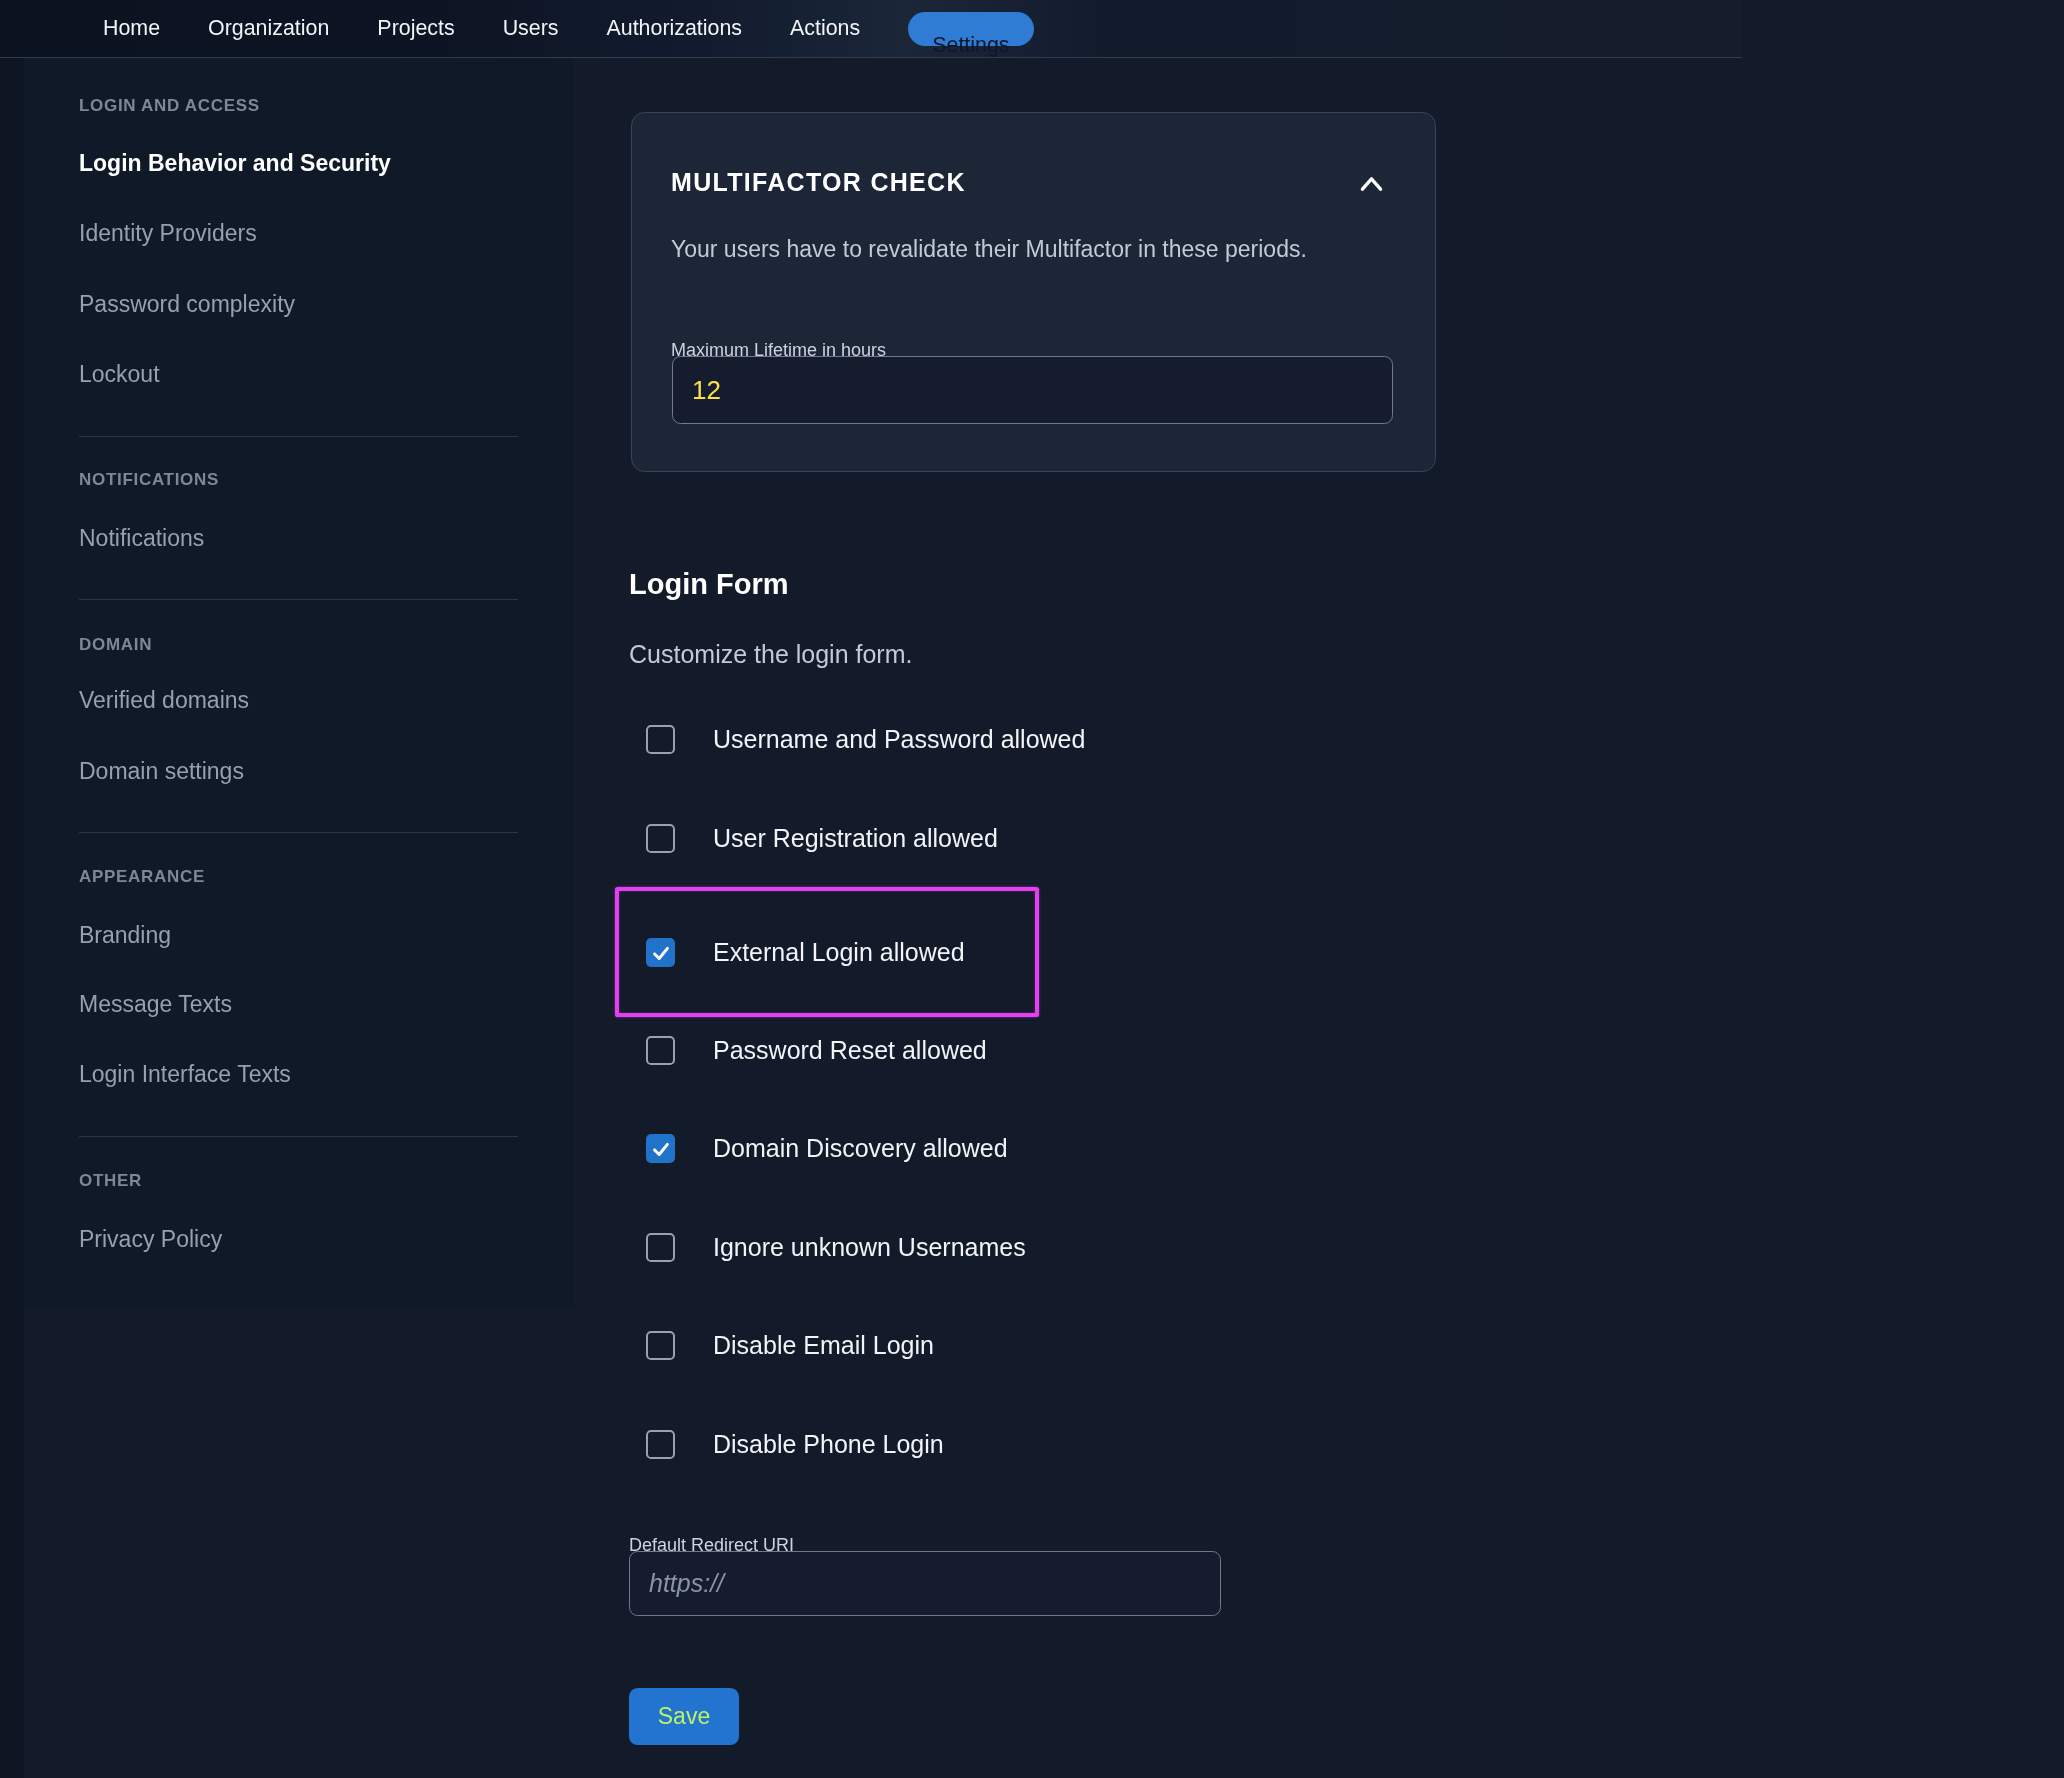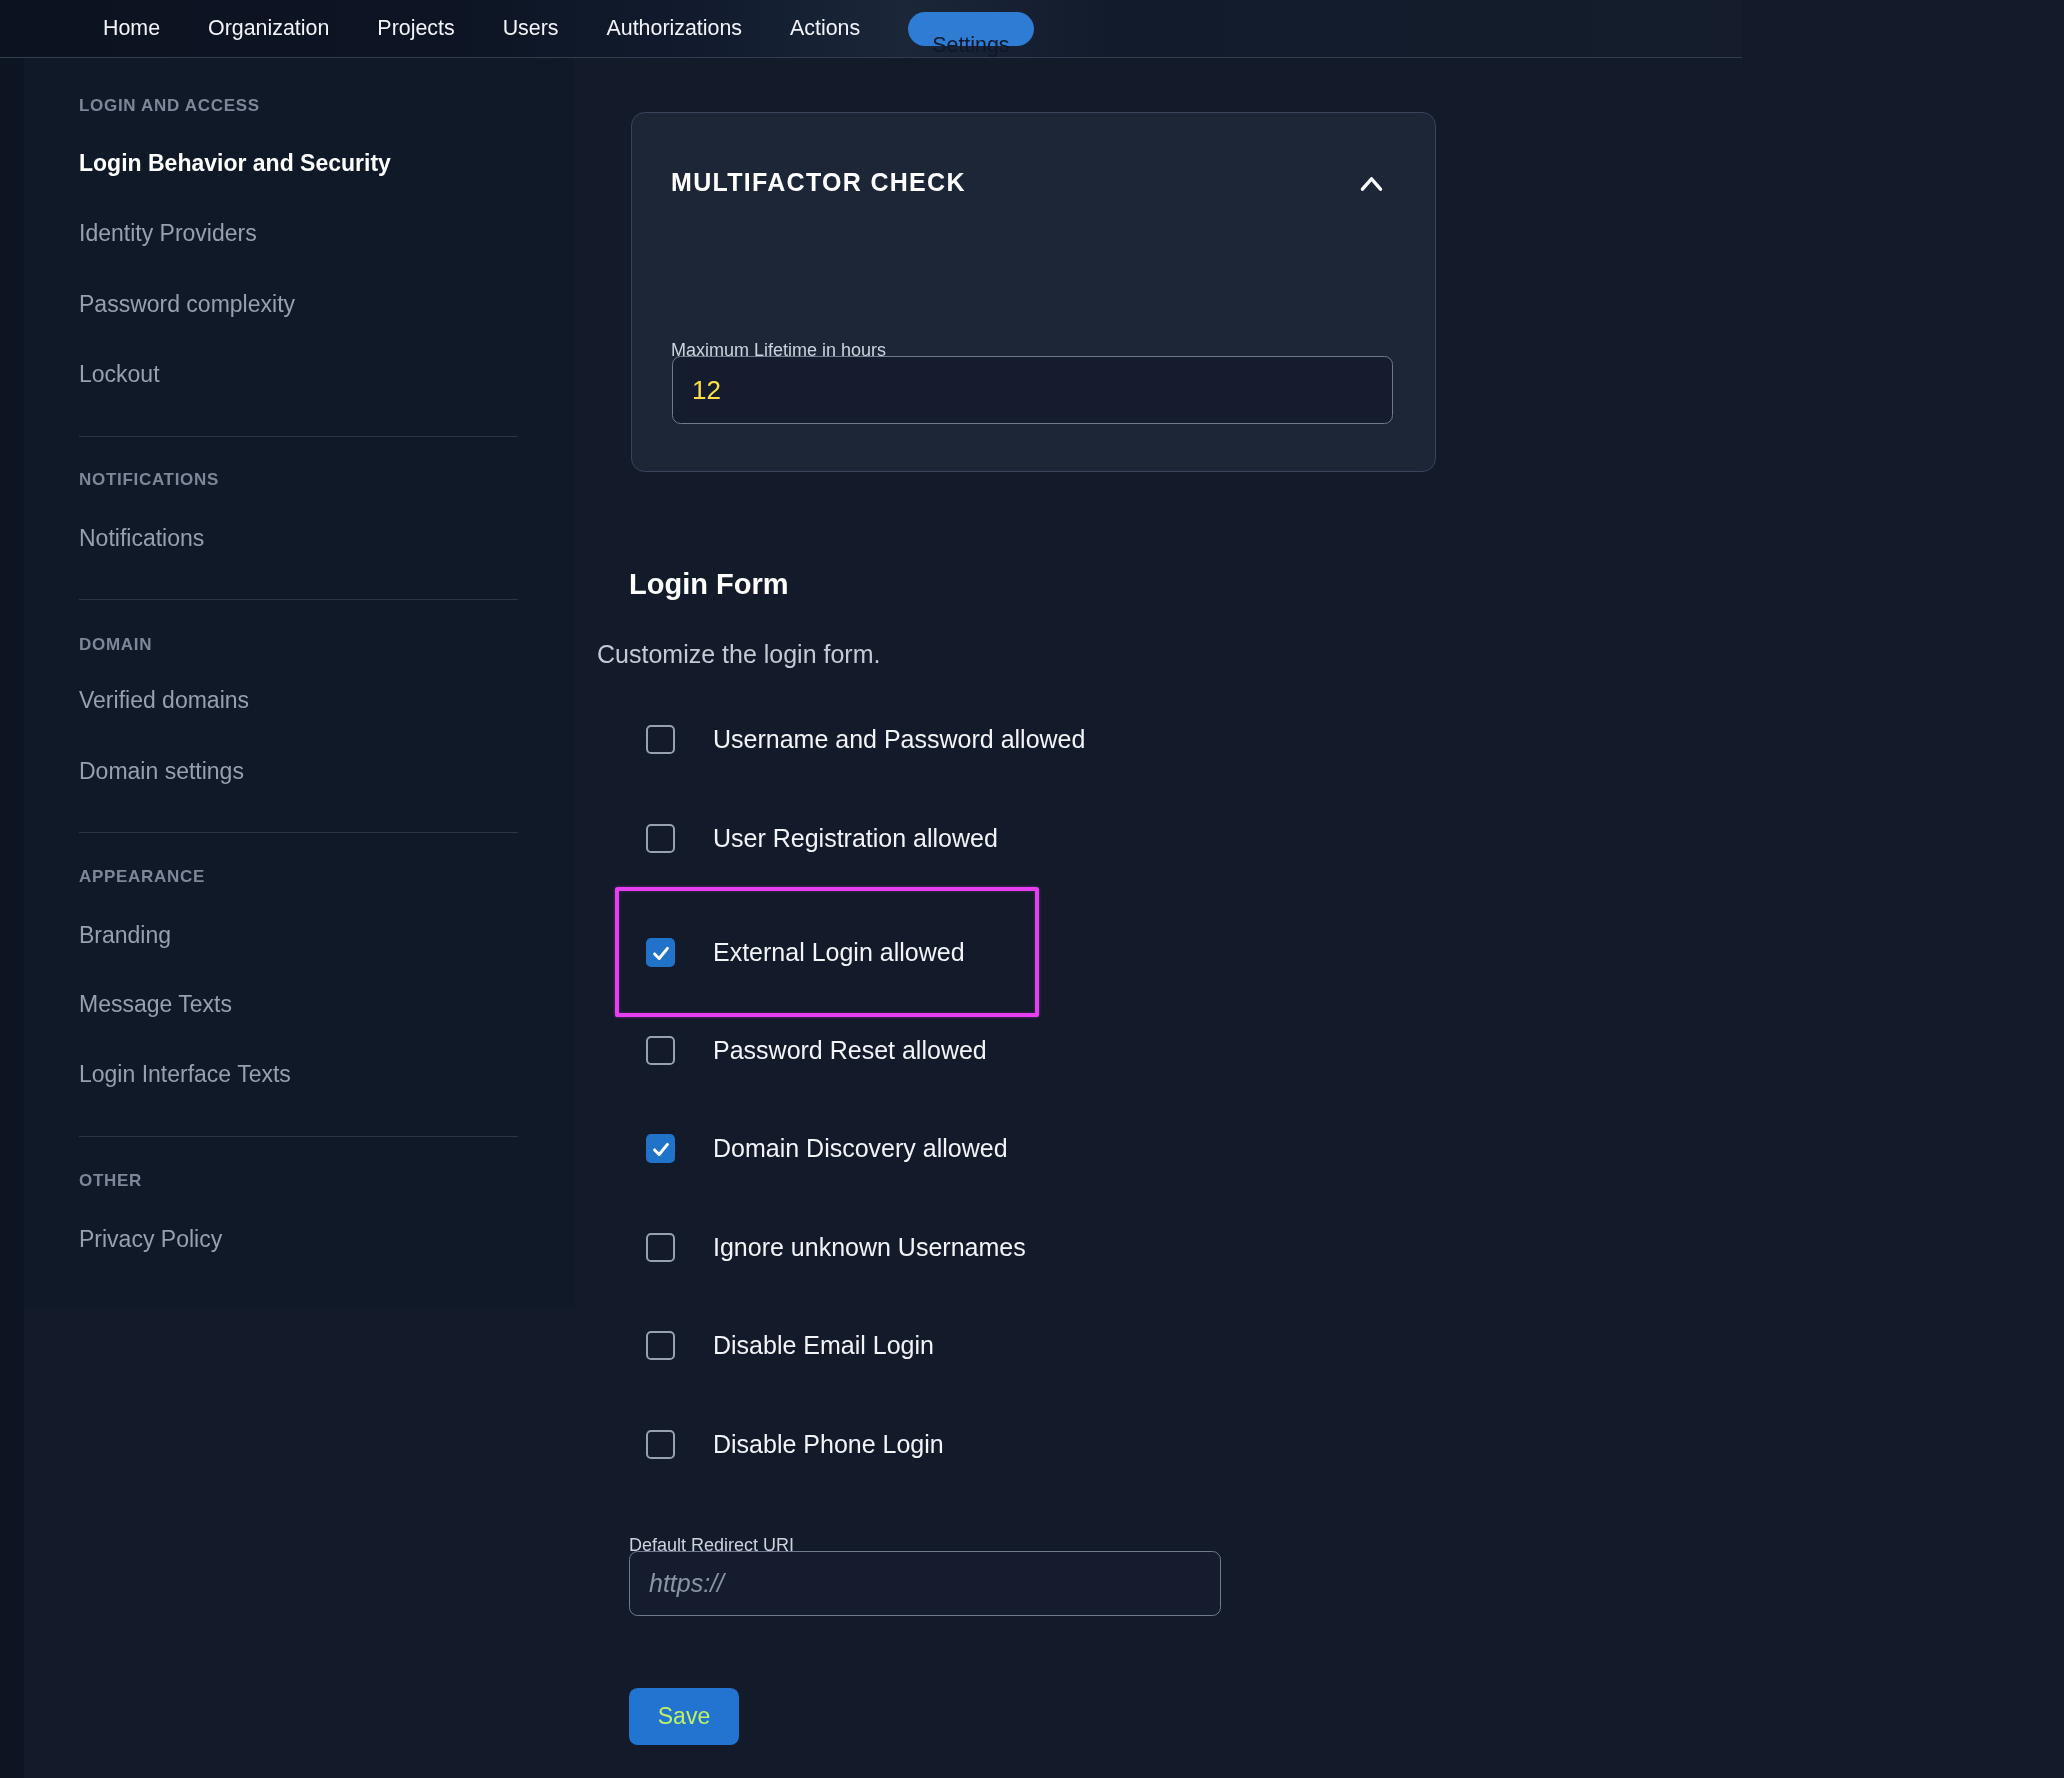--- a/index.html
+++ b/index.html
@@ -74,21 +74,21 @@
     color:#fde047; font-size:26px; font-family:"Liberation Sans", sans-serif;
     padding:0 19px; outline:none;
   }
   .text-input::placeholder { color:#8b94a6; font-style:italic; }
 
   
   .section-title {
     position:absolute; left:629px; top:568px; font-size:29px; font-weight:700; color:#ffffff;
   }
   .section-sub {
-    position:absolute; left:597px; top:640px; font-size:25px; color:#c3cad4;
+    position:absolute; left:629px; top:640px; font-size:25px; color:#c3cad4;
   }
   .cbrow {
     position:absolute; left:646px; display:flex; align-items:center; gap:38px; height:31px;
   }
   .cbbox {
     width:29px; height:29px; border:2.6px solid #98a1b2; border-radius:5.1px;
     background:transparent; flex:0 0 auto; cursor:pointer;
     display:flex; align-items:center; justify-content:center;
   }
   .cbbox.checked { border:none; background:#2173c9; }
@@ -153,20 +153,21 @@
   <div class="side-item" style="top:1167px">Privacy Policy</div>
 </nav>
 
 <section class="card">
   <div class="card-title">MULTIFACTOR CHECK</div>
   <div class="card-chevron">
     <svg width="31" height="26" viewBox="0 0 24 20" fill="none">
       <polyline points="5,14 12,6 19,14" stroke="#ffffff" stroke-width="2.6" stroke-linecap="round" stroke-linejoin="round"></polyline>
     </svg>
   </div>
+  <div class="card-desc">Your users have to revalidate their Multifactor in these periods.</div>
   <div class="field-label" style="left:39px; top:212px;">Maximum Lifetime in hours</div>
   <input class="text-input" style="left: 40px; top: 243px; width: 721px; height: 68px;" value="12">
 </section>
 
 <h2 class="section-title">Login Form</h2>
 <div class="section-sub">Customize the login form.</div>
 
 <div class="cbrow" style="top:724px">
   <div class="cbbox">
     

